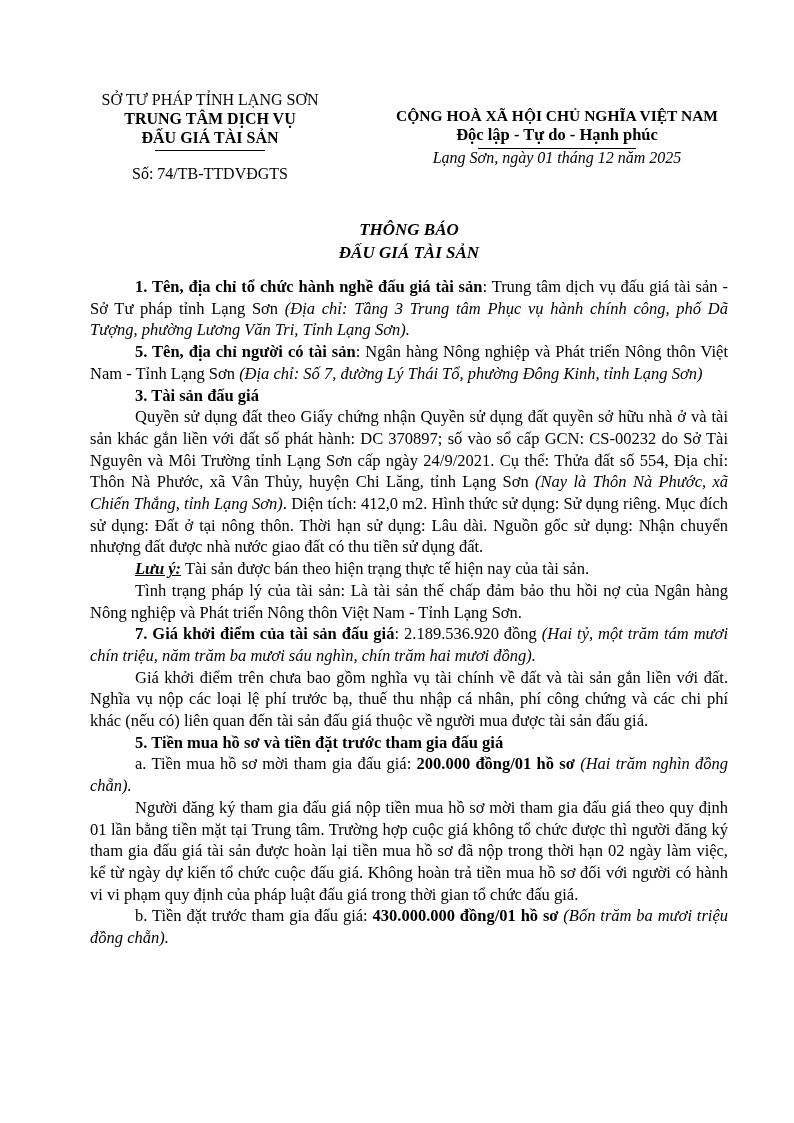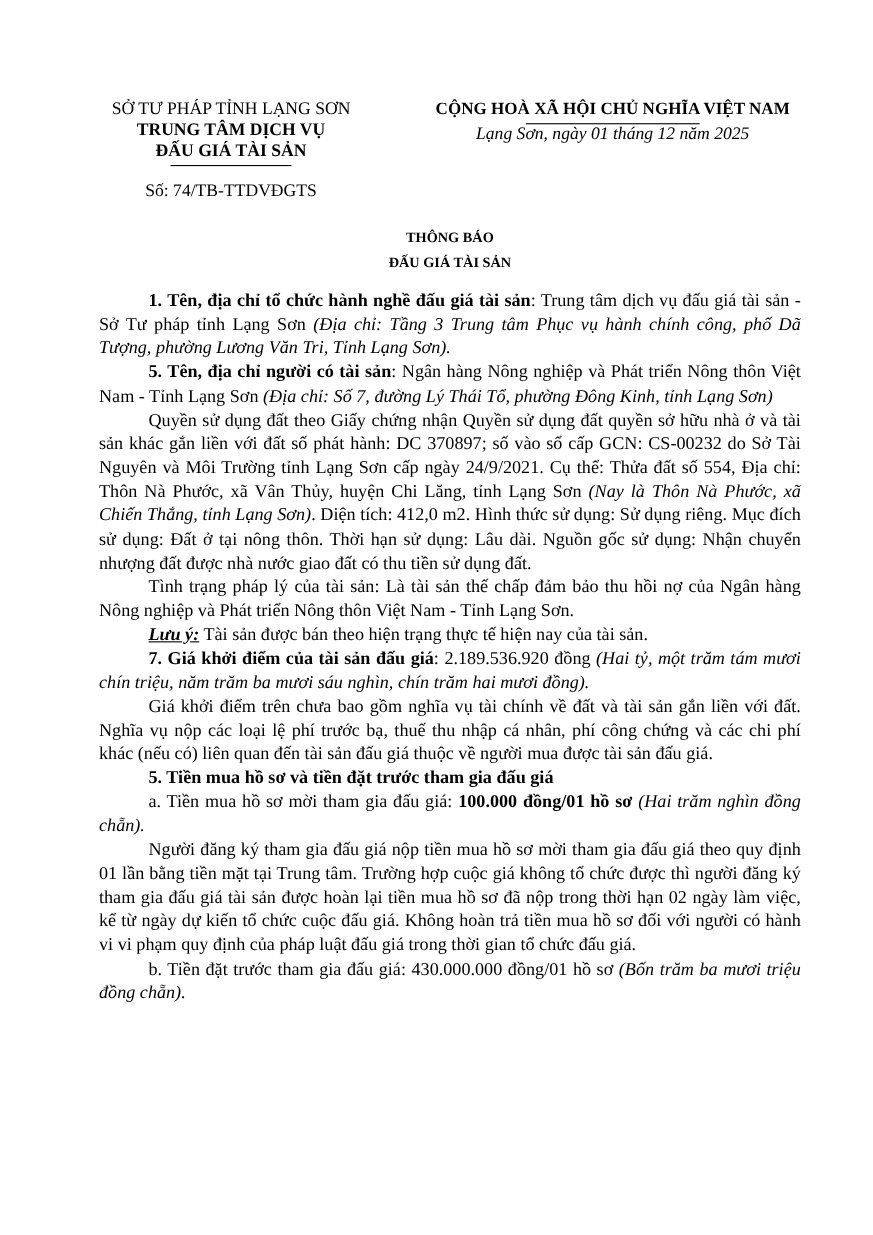--- a/index.html
+++ b/index.html
@@ -14,21 +14,21 @@
     background: #ffffff;
     color: #000000;
     font-family: "Liberation Serif", "DejaVu Serif", serif;
     padding: 90px 66px 0 90px;
     overflow: hidden;
   }
   
   .header {
     display: flex;
     justify-content: space-between;
-    align-items: flex-start;
+    align-items: center;
     gap: 28px;
   }
   .header-col {
     display: flex;
     flex-direction: column;
     text-align: center;
   }
   .header-left  { width: 240px; }
   .header-right { width: 342px; }
   .hl1 { font-size: 16px; line-height: 19px; }
@@ -46,25 +46,26 @@
     font-size: 16px;
     margin-top: 14px;
   }
   .date-line {
     font-size: 16px;
     font-style: italic;
     margin-top: auto;
   }
   
   .doc-title {
-    margin-top: 22px;
+    margin-top: 36px;
     text-align: center;
     font-weight: bold;
-    font-size: 13px;
+    font-size: 17px;
     line-height: 22.5px;
+    font-style: italic;
   }
   
   .doc-body {
     margin-top: 12px;
   }
   .doc-body p.para {
     margin: 0;
     font-size: 16.5px;
     line-height: 21.7px;
     text-align: justify;
@@ -79,37 +80,39 @@
   <div class="header">
     <div class="header-col header-left">
       <div class="hl1">SỞ TƯ PHÁP TỈNH LẠNG SƠN</div>
       <div class="hl-bold">TRUNG TÂM DỊCH VỤ</div>
       <div class="hl-bold">ĐẤU GIÁ TÀI SẢN</div>
       <div class="rule rule-left"></div>
       <div class="doc-number">Số: 74/TB-TTDVĐGTS</div>
     </div>
     <div class="header-col header-right">
       <div class="hr1">CỘNG HOÀ XÃ HỘI CHỦ NGHĨA VIỆT NAM</div>
+      <div class="hr2">Độc lập - Tự do - Hạnh phúc</div>
       <div class="rule rule-right"></div>
       <div class="date-line">Lạng Sơn, ngày 01 tháng 12 năm 2025</div>
     </div>
   </div>
 
   <div class="doc-title">
     <div>THÔNG BÁO</div>
     <div>ĐẤU GIÁ TÀI SẢN</div>
   </div>
 
   <div class="doc-body">
       <p class="para"><span style="font-weight: bold;">1. Tên, địa chỉ tổ chức hành nghề đấu giá tài sản</span><span>: Trung tâm dịch vụ đấu giá tài sản - Sở Tư pháp tỉnh Lạng Sơn </span><span style="font-style: italic;">(Địa chỉ: Tầng 3 Trung tâm Phục vụ hành chính công, phố Dã Tượng, phường Lương Văn Tri, Tỉnh Lạng Sơn).</span></p>
       <p class="para"><span style="font-weight: bold;">5. Tên, địa chỉ người có tài sản</span><span>: Ngân hàng Nông nghiệp và Phát triển Nông thôn Việt Nam - Tỉnh Lạng Sơn </span><span style="font-style: italic;">(Địa chỉ: Số 7, đường Lý Thái Tổ, phường Đông Kinh, tỉnh Lạng Sơn)</span></p>
+      <p class="para"><span style="font-weight: bold;">3. Tài sản đấu giá</span></p>
       <p class="para"><span>Quyền sử dụng đất theo Giấy chứng nhận Quyền sử dụng đất quyền sở hữu nhà ở và tài sản khác gắn liền với đất số phát hành: DC 370897; số vào sổ cấp GCN: CS-00232 do Sở Tài Nguyên và Môi Trường tỉnh Lạng Sơn cấp ngày 24/9/2021. Cụ thể: Thửa đất số 554, Địa chỉ: Thôn Nà Phước, xã Vân Thủy, huyện Chi Lăng, tỉnh Lạng Sơn </span><span style="font-style: italic;">(Nay là Thôn Nà Phước, xã Chiến Thắng, tỉnh Lạng Sơn)</span><span>. Diện tích: 412,0 m2. Hình thức sử dụng: Sử dụng riêng.  Mục đích sử dụng: Đất ở tại nông thôn.  Thời hạn sử dụng: Lâu dài. Nguồn gốc sử dụng: Nhận chuyển nhượng đất được nhà nước giao đất có thu tiền sử dụng đất.</span></p>
+      <p class="para"><span style="font-weight: bold; font-style: italic; text-decoration: underline;">Lưu ý:</span><span> Tài sản được bán theo hiện trạng thực tế hiện nay của tài sản.</span></p>
       <p class="para"><span>Tình trạng pháp lý của tài sản: Là tài sản thế chấp đảm bảo thu hồi nợ của Ngân hàng Nông nghiệp và Phát triển Nông thôn Việt Nam - Tỉnh Lạng Sơn.</span></p>
-      <p class="para"><span style="font-weight: bold; font-style: italic; text-decoration: underline;">Lưu ý:</span><span> Tài sản được bán theo hiện trạng thực tế hiện nay của tài sản.</span></p>
       <p class="para"><span style="font-weight: bold;">7. Giá khởi điểm của tài sản đấu giá</span><span>: </span><span style="font-weight: normal;">2.189.536.920 đồng </span><span style="font-style: italic;">(Hai tỷ, một trăm tám mươi chín triệu, năm trăm ba mươi sáu nghìn, chín trăm hai mươi đồng).</span></p>
       <p class="para"><span>Giá khởi điểm trên chưa bao gồm nghĩa vụ tài chính về đất và tài sản gắn liền với đất. Nghĩa vụ nộp các loại  lệ phí trước bạ, thuế thu nhập cá nhân, phí công chứng và các chi phí khác (nếu có) liên quan đến tài sản đấu giá thuộc về người mua được tài sản đấu giá.</span></p>
       <p class="para"><span style="font-weight: bold;">5. Tiền mua hồ sơ và tiền đặt trước tham gia đấu giá</span></p>
-      <p class="para"><span>a. Tiền mua hồ sơ mời tham gia đấu giá: </span><span style="font-weight: bold;">100.000 đồng/01 hồ sơ</span><span> </span><span style="font-style: italic;">(Hai trăm nghìn đồng chẵn).</span></p>
+      <p class="para"><span>a. Tiền mua hồ sơ mời tham gia đấu giá: </span><span style="font-weight: bold;">200.000 đồng/01 hồ sơ</span><span> </span><span style="font-style: italic;">(Hai trăm nghìn đồng chẵn).</span></p>
       <p class="para"><span>Người đăng ký tham gia đấu giá nộp tiền mua hồ sơ mời tham gia đấu giá theo quy định 01 lần bằng tiền mặt tại Trung tâm. Trường hợp cuộc giá không tổ chức được thì người đăng ký tham gia đấu giá tài sản được hoàn lại tiền mua hồ sơ đã nộp trong thời hạn 02 ngày làm việc, kể từ ngày dự kiến tổ chức cuộc đấu giá. Không hoàn trả tiền mua hồ sơ đối với người có hành vi vi phạm quy định của pháp luật đấu giá trong thời gian tổ chức đấu giá.</span></p>
-      <p class="para"><span>b. Tiền đặt trước tham gia đấu giá: </span><span style="font-weight: normal;">430.000.000 đồng/01 hồ sơ</span><span style="font-style: italic;"> (Bốn trăm ba mươi triệu đồng chẵn).</span></p>
+      <p class="para"><span>b. Tiền đặt trước tham gia đấu giá: </span><span style="font-weight: bold;">430.000.000 đồng/01 hồ sơ</span><span style="font-style: italic;"> (Bốn trăm ba mươi triệu đồng chẵn).</span></p>
     </div>
 
 </div>
 
 </body></html>

